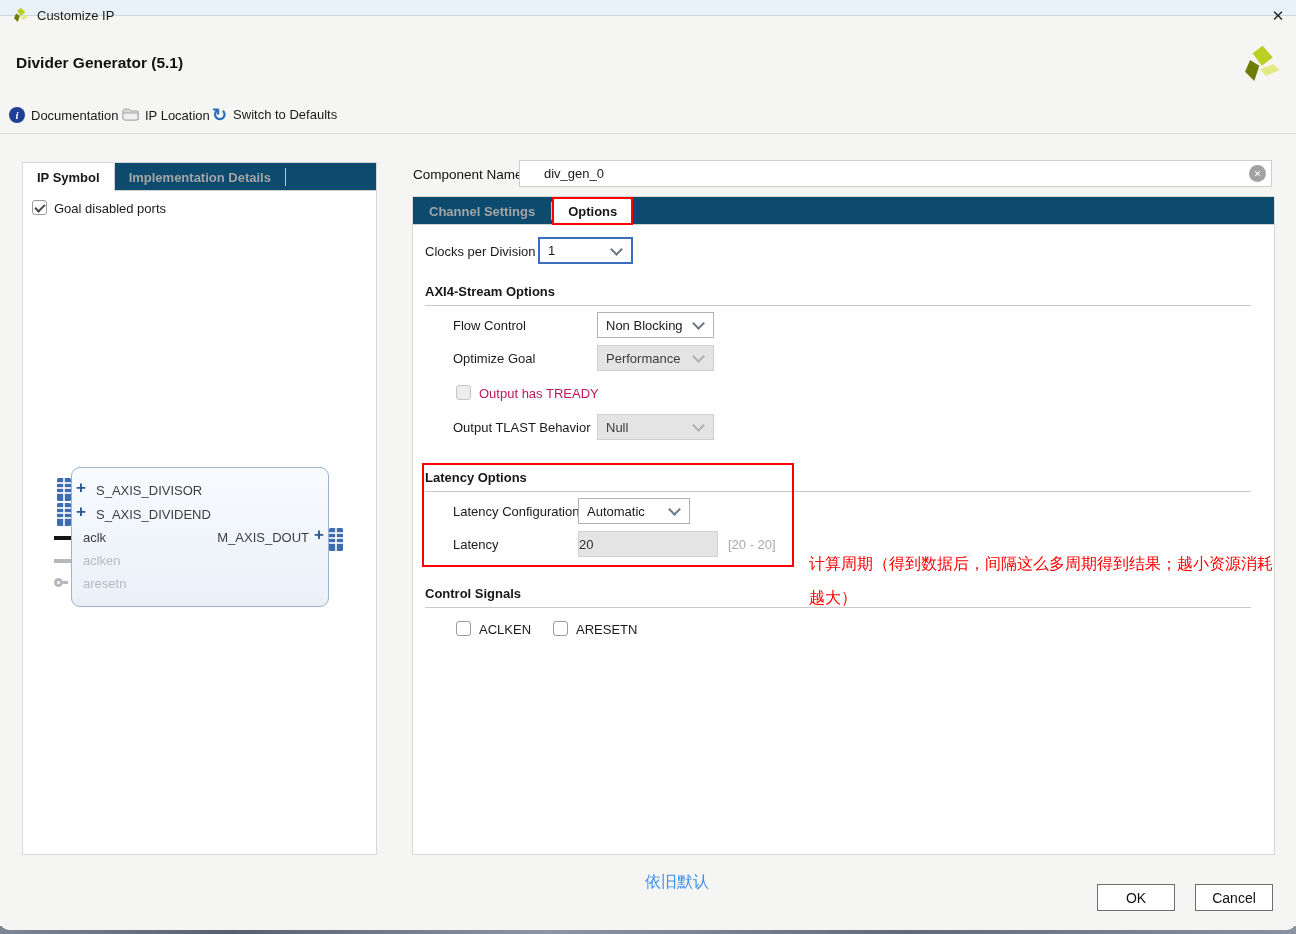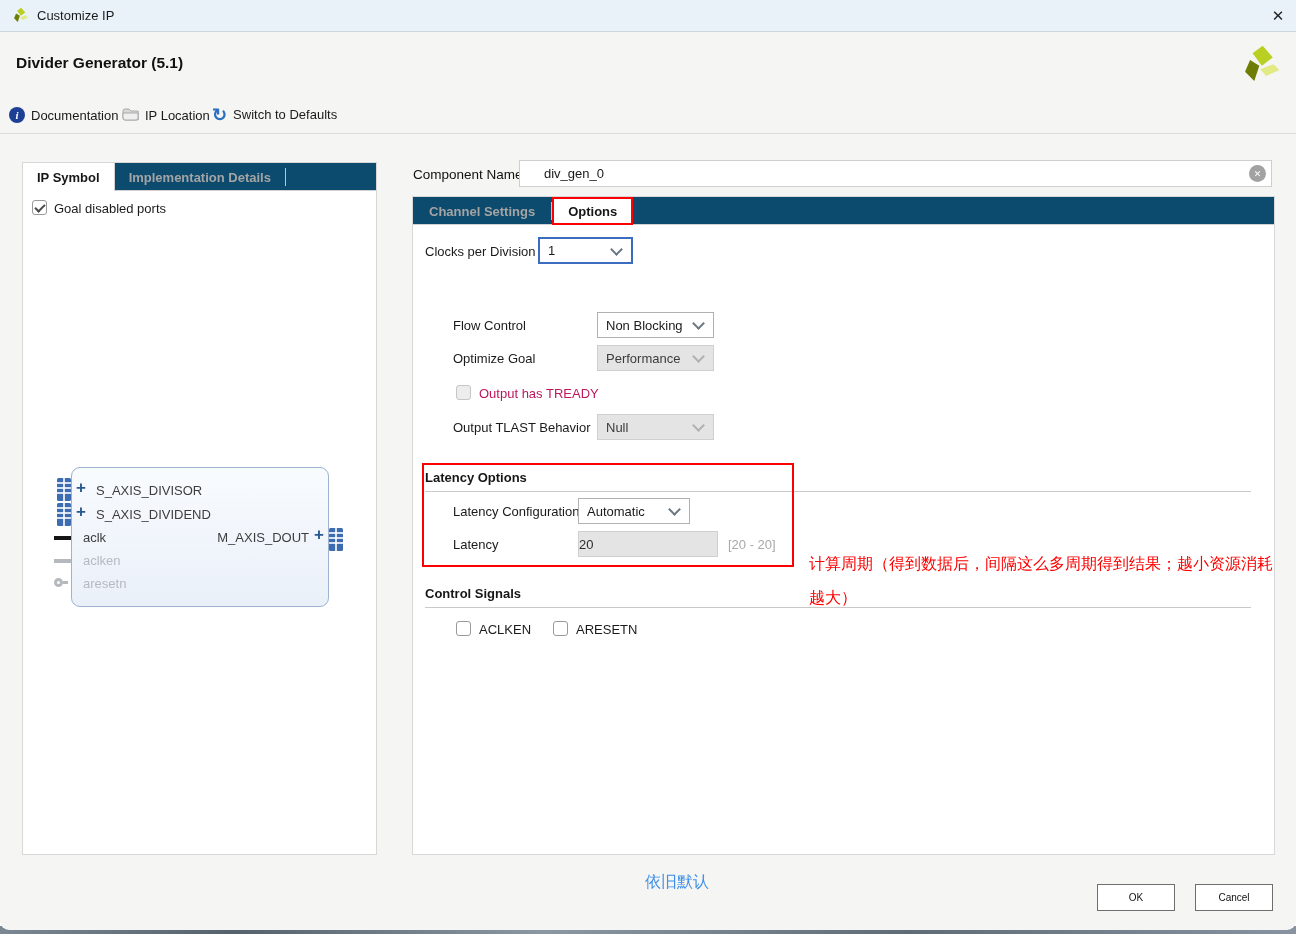--- a/index.html
+++ b/index.html
@@ -2,21 +2,21 @@
 <html><head>
 <meta charset="utf-8">
 <style>
   html,body{margin:0;padding:0;background:#ffffff;}
   .stage{position:relative;width:1296px;height:934px;font-family:"Liberation Sans",sans-serif;overflow:hidden;}
   .desktop-strip{position:absolute;left:0;bottom:0;width:100%;height:8px;
     background:linear-gradient(90deg,#7b8894,#55616c 18%,#8b98a4 42%,#5f6b76 70%,#8793a0);}
   .app{position:absolute;left:0;top:0;width:1296px;height:930px;background:#f5f5f4;
     border-radius:0 0 9px 9px;z-index:1;}
   
-  .titlebar{position:absolute;left:0;top:0;width:100%;height:32px;background:#e9f2f9;
+  .titlebar{position:absolute;left:0;top:0;width:100%;height:16px;background:#e9f2f9;
     border-bottom:1px solid #ccd6de;box-sizing:border-box;}
   .titlebar .tb-logo{position:absolute;left:12px;top:7px;}
   .tb-title{position:absolute;left:37px;top:8px;font-size:13px;color:#1b1b1b;}
   .tb-close{position:absolute;right:0;top:0;width:36px;height:31px;display:flex;align-items:center;
     justify-content:center;font-size:15px;color:#222;cursor:default;}
   
   .hdr-title{position:absolute;left:16px;top:54px;font-size:15.5px;font-weight:bold;color:#111;}
   .hdr-logo{position:absolute;left:1240px;top:44px;}
   .toolbar-item{position:absolute;top:107px;display:flex;align-items:center;gap:6px;font-size:13px;color:#1a1a1a;}
   .info-ic{width:16px;height:16px;border-radius:50%;background:#1e3f96;color:#fff;
@@ -72,21 +72,21 @@
   .sec-h{position:absolute;left:12px;width:826px;font-size:13px;font-weight:bold;color:#161616;
     padding-bottom:6px;border-bottom:1px solid #c9c9c9;}
   .txt-field{position:absolute;box-sizing:border-box;border:1px solid #cfcfcf;background:#e4e4e4;
     font-family:"Liberation Sans",sans-serif;font-size:13px;color:#2d2d2d;padding:0 0;}
   .range-hint{position:absolute;font-size:13px;color:#a9a9a9;}
   .red-box{position:absolute;border:2px solid #fe0000;box-sizing:border-box;z-index:4;pointer-events:none;}
   .red-note{position:absolute;font-size:16px;color:#fe0000;white-space:nowrap;z-index:5;}
   
   .footer-note{position:absolute;left:645px;top:872px;font-size:16px;color:#3d8fe8;}
   .btn{position:absolute;width:78px;height:27px;background:#fff;border:1px solid #6e6e6e;
-    font-family:"Liberation Sans",sans-serif;font-size:10px;color:#111;display:flex;
+    font-family:"Liberation Sans",sans-serif;font-size:14px;color:#111;display:flex;
     align-items:center;justify-content:center;box-sizing:border-box;}
 </style>
 </head>
 <body>
 
 <div class="stage">
   <div class="desktop-strip"></div>
   <div class="app">
 
     <div class="titlebar">
@@ -218,20 +218,21 @@
         </div>
       </div>
       <div class="strip-line"></div>
 
       <span class="rp-label" style="left:12px;top:47px;">Clocks per Division</span>
       <div class="dd focus" style="left:125px;top:40px;width:95px;height:27px;">
         <span>1</span>
         <span class="chev"></span>
       </div>
 
+      <div class="sec-h" style="top:87px;">AXI4-Stream Options</div>
 
       <span class="rp-label" style="left:40px;top:121px;">Flow Control</span>
       <div class="dd" style="left:184px;top:115px;width:117px;height:26px;">
         <span>Non Blocking</span>
         <span class="chev"></span>
       </div>
 
       <span class="rp-label" style="left:40px;top:154px;">Optimize Goal</span>
       <div class="dd disabled" style="left:184px;top:148px;width:117px;height:26px;">
         <span>Performance</span>

